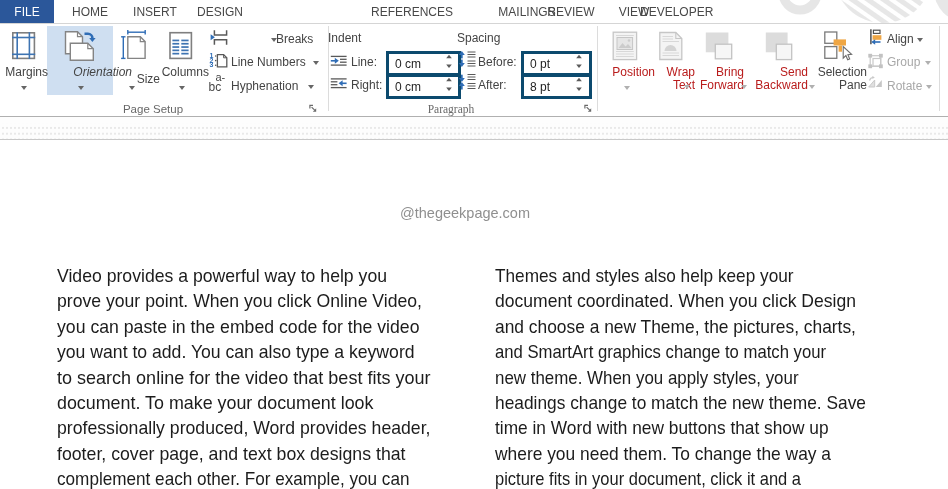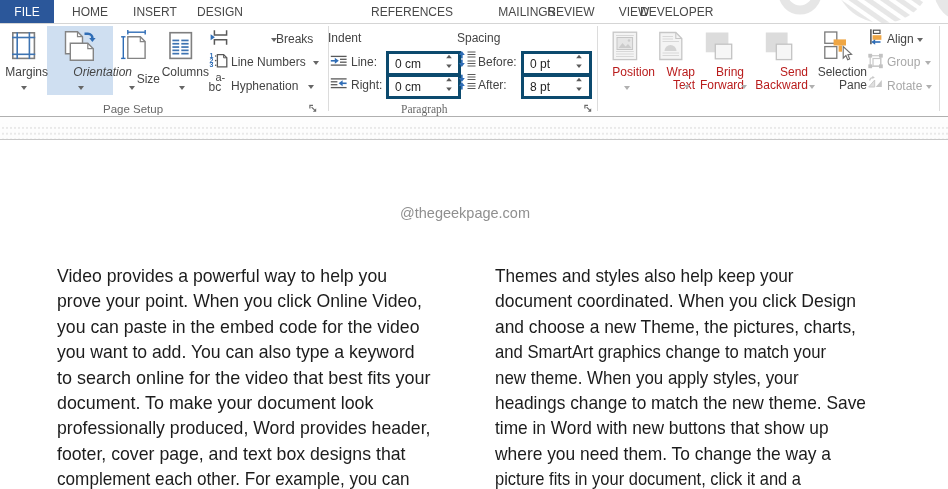--- a/index.html
+++ b/index.html
@@ -6,21 +6,21 @@
 body{width:948px;height:489px;overflow:hidden;background:#fff;font-family:"Liberation Sans",sans-serif;position:relative;}
 .abs{position:absolute;}
 #tabbar{position:absolute;left:0;top:0;width:948px;height:23px;background:#fff;}
 #tabline{position:absolute;left:0;top:23px;width:948px;height:1px;background:#d5d5d5;}
 .tab{position:absolute;top:0;height:23px;line-height:25px;font-size:12px;color:#484848;text-align:center;}
 #filetab{position:absolute;left:0;top:0;width:54px;height:23px;background:#2b579a;color:#fff;font-size:12px;text-align:center;line-height:25px;}
 #activetab{position:absolute;left:262px;top:0;width:89px;height:24px;background:#fff;border-left:1px solid #d5d5d5;border-right:1px solid #d5d5d5;color:#2b579a;font-size:12px;text-align:center;line-height:25px;}
 #ribbon{position:absolute;left:0;top:24px;width:948px;height:89px;background:transparent;}
 #ribbonline{position:absolute;left:0;top:115.5px;width:948px;height:1px;background:#b0b0b0;}
 .vsep{position:absolute;top:2px;width:1px;height:85px;background:#dcdcdc;}
-.grplabel{position:absolute;top:78.5px;font-size:11.5px;color:#686868;text-align:left;white-space:nowrap;}
+.grplabel{position:absolute;top:78.5px;font-size:11.5px;color:#686868;text-align:center;white-space:nowrap;}
 .btnlabel{position:absolute;font-size:12px;line-height:13px;color:#444;text-align:right;white-space:nowrap;}
 .dis{color:#b91c1c;}
 .darr{position:absolute;width:0;height:0;border-left:3px solid transparent;border-right:3px solid transparent;border-top:4px solid #666;}
 .darrg{border-top-color:#b0b0b0;}
 .mrow{position:absolute;font-size:12px;color:#444;white-space:nowrap;}
 .mrow.dis{color:#a8a8a8;}
 .spinbox{position:absolute;border:3px solid #0c4a6e;background:#fff;font-size:12px;color:#1f1f1f;}
 .spintext{position:absolute;left:6px;top:3px;}
 #hl-orientation{position:absolute;left:47px;top:2px;width:66px;height:69px;background:#cfdff1;}
 #strip{position:absolute;left:0;top:117px;width:948px;height:22px;background:#fdfdfd;border-bottom:1px solid #c9c9c9;}

